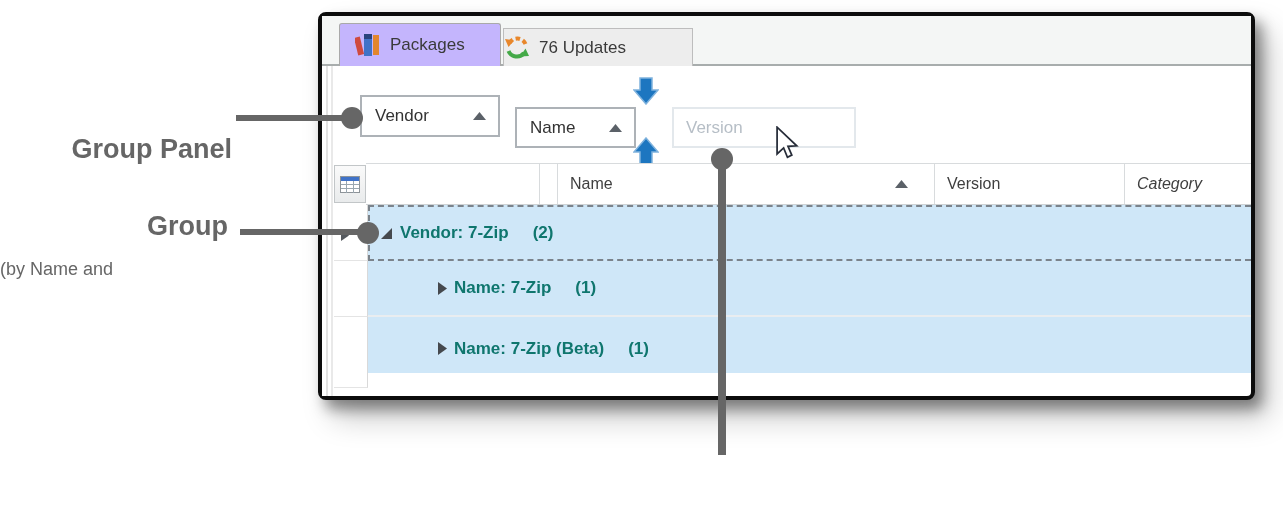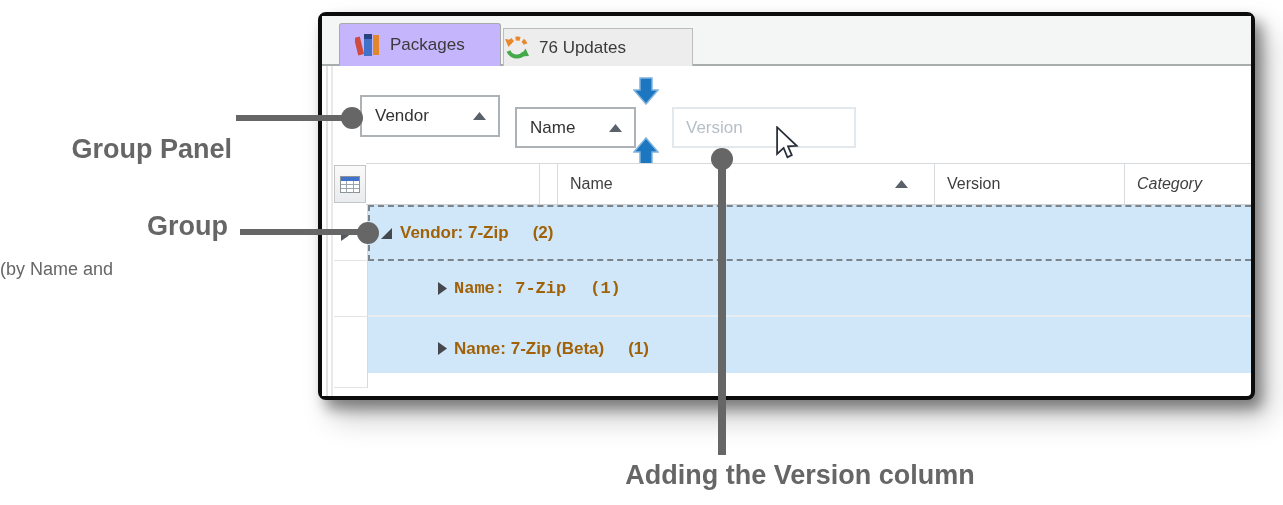--- a/index.html
+++ b/index.html
@@ -48,24 +48,24 @@
          display:flex;align-items:center;font-size:16px;color:#3f3f3f;padding-left:12px;}
   .hcell:last-child{border-right:none;font-style:italic;}
   .hc-0{width:174px;} .hc-1{width:18px;} .hc-2{width:377px;} .hc-3{width:190px;} .hc-4{width:118px;}
   .hcell .sort{position:absolute;right:26px;top:50%;transform:translateY(-50%);}
 
   
   .row{position:absolute;left:12px;right:0;display:flex;}
   .row .ind{width:33px;background:#ffffff;border-right:1px solid #d9d9d9;border-bottom:1px solid #e4e4e4;
             position:relative;}
   .row .content{flex:1;background:#cfe7f8;display:flex;align-items:center;
-                font-size:17px;font-weight:bold;color:#a16207;box-sizing:border-box;}
+                font-size:17px;font-weight:bold;color:#0f766e;box-sizing:border-box;}
   .row-1{top:189px;height:56px;}
   .row-1 .content{border:2px dashed #7b838b;border-right:none;padding-left:10px;}
-  .row-2{top:245px;height:56px;font-family:Liberation Mono, monospace;}
+  .row-2{top:245px;height:56px;}
   .row-2 .content{border-bottom:2px solid #e9edf0;padding-left:70px;}
   .row-3{top:301px;height:63px;}
   .row-3 .content{padding-left:70px;}
   .row-4{top:357px;height:15px;}
   .row-4 .content{background:#ffffff;}
   .glyph{display:inline-flex;margin-right:7px;}
   .count{margin-left:24px;}
   .focus-ind{position:absolute;left:7px;top:25px;}
 
   
@@ -219,15 +219,14 @@
 
   <div class="ann ann-title t-group">Group</div>
   <div class="ann-line-h l-group"></div>
   <div class="ann-dot d-group"></div>
   <div class="ann ann-sub t-group-sub">
     <div>(by Name and</div>
   </div>
 
   <div class="ann-line-v l-version"></div>
   <div class="ann-dot d-version"></div>
-  <div class="ann ann-title t-adding">Adding the Version column</div>
 
 </div>
 
 </body></html>

